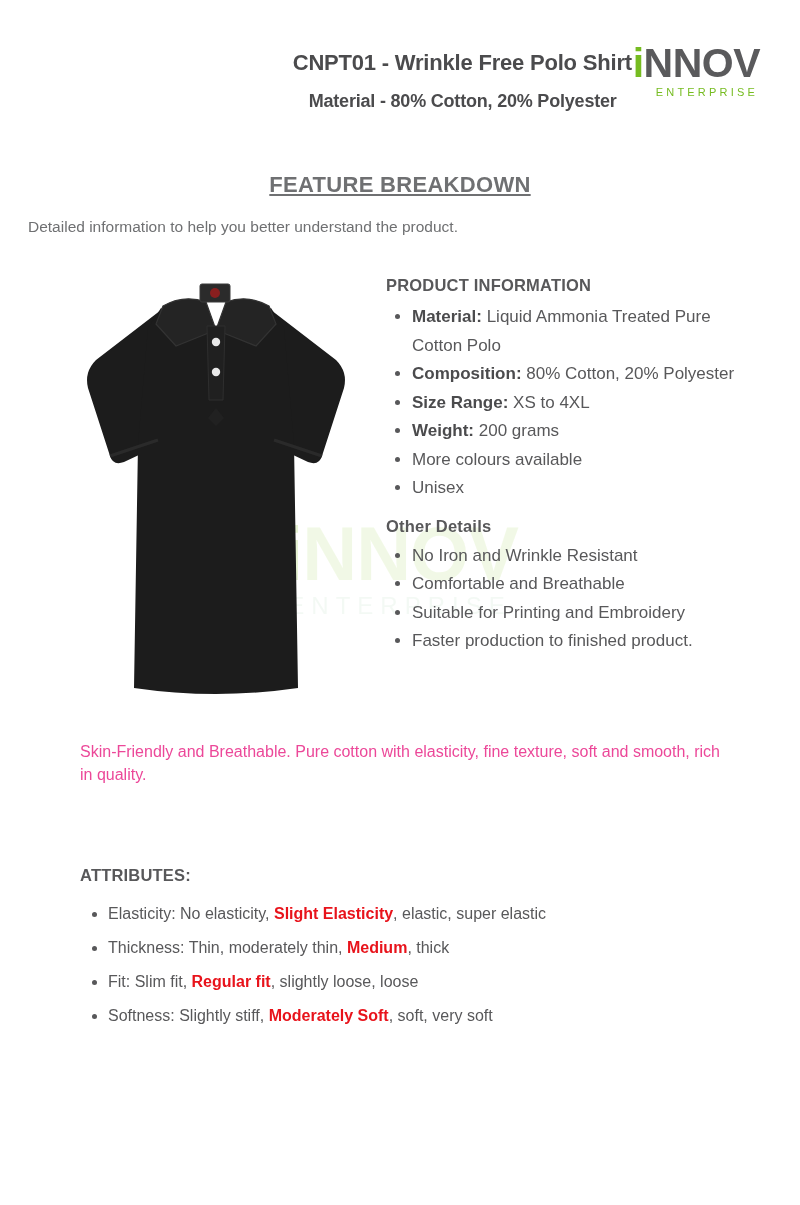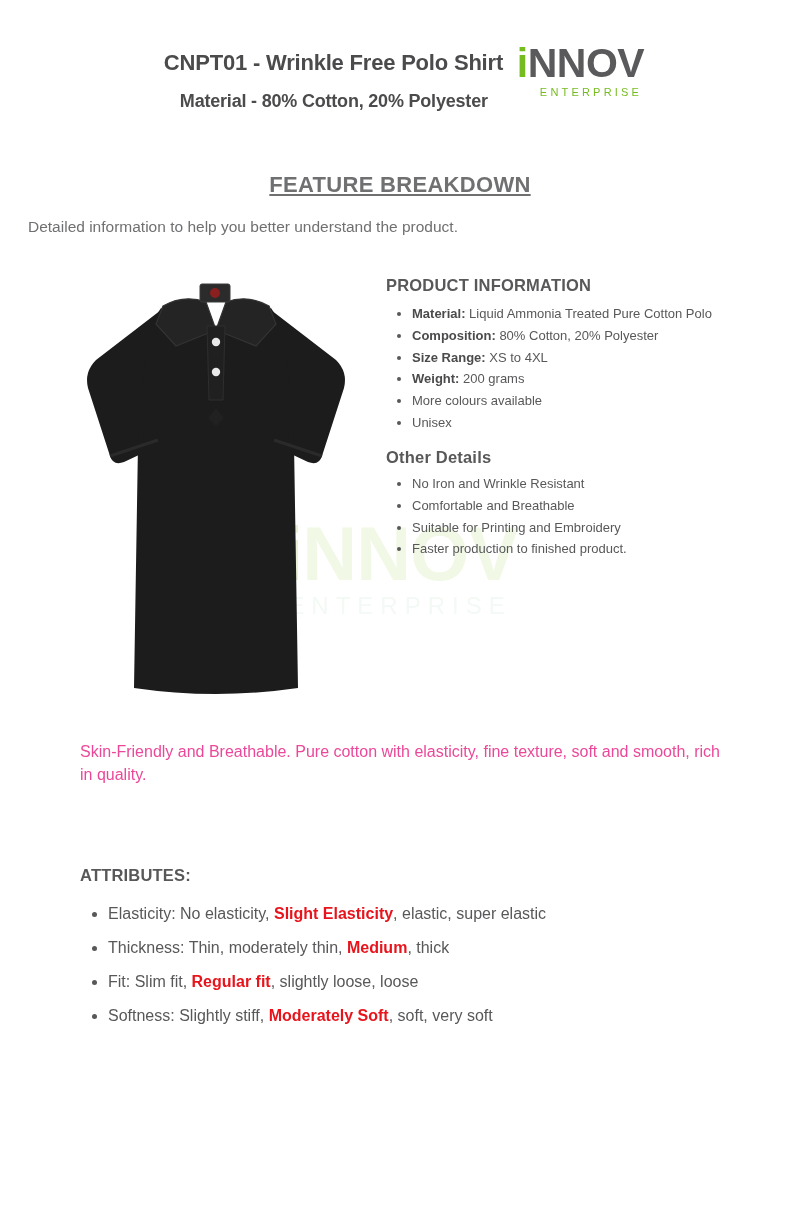--- a/index.html
+++ b/index.html
@@ -17,21 +17,21 @@
     overflow: hidden;
   }
 
   
   .header {
     position: absolute;
     top: 44px;
     left: 48px;
     right: 36px;
     display: flex;
-    justify-content: center;
+    justify-content: flex-end;
     align-items: flex-start;
   }
   .header-titles { padding-top: 6px; }
   .product-title {
     font-size: 22px;
     font-weight: bold;
     color: #4b4b4d;
     letter-spacing: -0.2px;
     margin: 0 0 6px 0;
     line-height: 1.15;
@@ -40,21 +40,20 @@
     font-size: 18px;
     font-weight: bold;
     color: #4b4b4d;
     letter-spacing: -0.2px;
     margin: 16px;
     line-height: 1.15;
   }
   .logo-block {
     text-align: right;
     padding-right: 4px;
-    margin-left: 13px;
   }
   .logo-word {
     font-size: 41px;
     font-weight: bold;
     line-height: 0.95;
     letter-spacing: -0.5px;
     color: #5a5a5c;
   }
   .logo-word .lead { color: #76bc21; }
   .logo-sub {
@@ -141,21 +140,21 @@
     margin: 8px 0 8px 0;
     letter-spacing: 0.2px;
   }
   .info-heading.second { margin-top: 14px; margin-bottom: 6px; }
   ul.bullets {
     list-style: disc;
     margin: 0;
     padding-left: 26px;
   }
   ul.bullets li {
-    font-size: 13px;
+    font-size: 17px;
     line-height: 1.68;
     color: #58585a;
   }
   ul.bullets li b { color: #4b4b4d; }
 
   
   .description {
     position: absolute;
     top: 740px;
     left: 80px;

